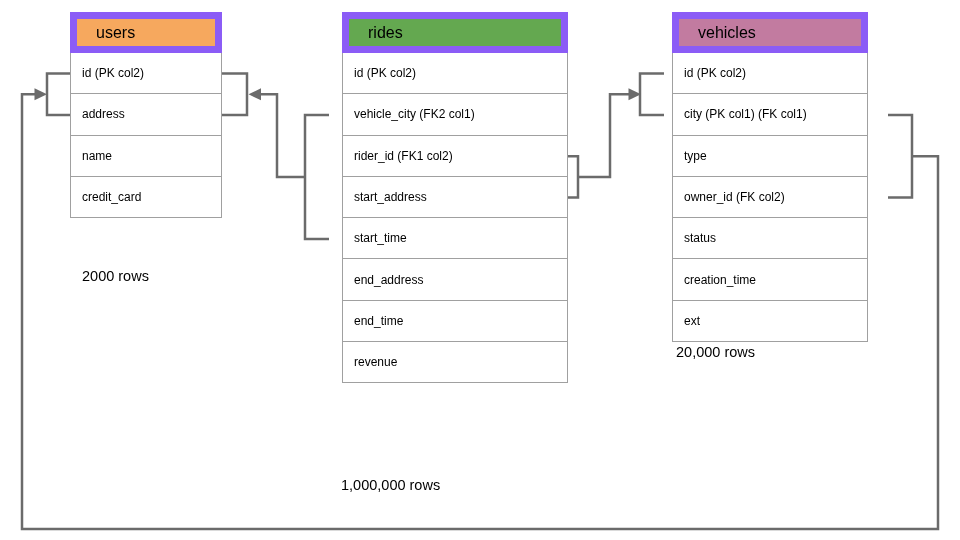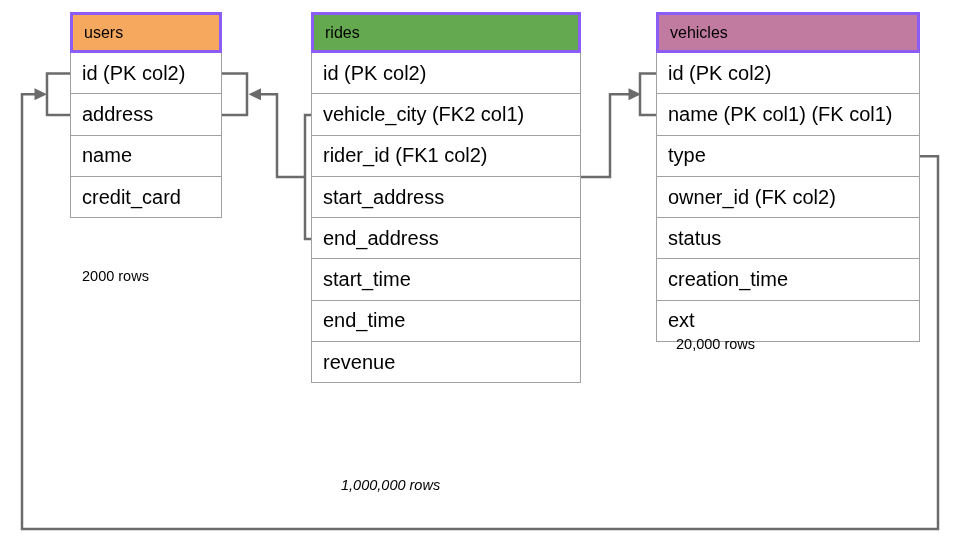--- a/index.html
+++ b/index.html
@@ -22,40 +22,40 @@
     z-index: 1;
   }
   .db-table {
     position: absolute;
     z-index: 2;
     background: #ffffff;
   }
   .hdr {
     box-sizing: border-box;
     height: 41px;
-    border: 3px solid #8b5cf6;
+    border: 7px solid #8b5cf6;
     display: flex;
     align-items: center;
-    padding-left: 11px;
+    padding-left: 19px;
     font-size: 16px;
     color: #000000;
   }
   .hdr-users    { background: #f6a85e; }
   .hdr-rides    { background: #64a850; }
   .hdr-vehicles { background: #c27ba0; }
   .cell {
     box-sizing: border-box;
     height: 41.3px;
     border: 1px solid #a0a0a0;
     border-top: none;
     background: #ffffff;
     display: flex;
     align-items: center;
     padding-left: 11px;
-    font-size: 20px;
+    font-size: 12px;
     color: #000000;
     white-space: nowrap;
   }
   .rowcount {
     position: absolute;
     z-index: 2;
     font-size: 14.5px;
     color: #000000;
     white-space: nowrap;
   }
@@ -87,36 +87,36 @@
 
 <div class="db-table" style="left:70px; top:12px; width:152px;">
   <div class="hdr hdr-users">users</div>
   <div class="cell">id (PK col2)</div>
   <div class="cell">address</div>
   <div class="cell">name</div>
   <div class="cell">credit_card</div>
 </div>
 <div class="rowcount" style="left:82px; top:268px;">2000 rows</div>
 
-<div class="db-table" style="left:311px; top:12px; width:270px;">
+<div class="db-table" style="left:342px; top:12px; width:226px;">
   <div class="hdr hdr-rides">rides</div>
   <div class="cell">id (PK col2)</div>
   <div class="cell">vehicle_city (FK2 col1)</div>
   <div class="cell">rider_id (FK1 col2)</div>
   <div class="cell">start_address</div>
+  <div class="cell">start_time</div>
   <div class="cell">end_address</div>
-  <div class="cell">start_time</div>
   <div class="cell">end_time</div>
   <div class="cell">revenue</div>
 </div>
-<div class="rowcount" style="left:341px; top:477px;font-style:italic;">1,000,000 rows</div>
+<div class="rowcount" style="left:341px; top:477px;">1,000,000 rows</div>
 
-<div class="db-table" style="left:656px; top:12px; width:264px;">
+<div class="db-table" style="left:672px; top:12px; width:196px;">
   <div class="hdr hdr-vehicles">vehicles</div>
   <div class="cell">id (PK col2)</div>
-  <div class="cell">name (PK col1) (FK col1)</div>
+  <div class="cell">city (PK col1) (FK col1)</div>
   <div class="cell">type</div>
   <div class="cell">owner_id (FK col2)</div>
   <div class="cell">status</div>
   <div class="cell">creation_time</div>
   <div class="cell">ext</div>
 </div>
-<div class="rowcount" style="left:676px; top:336px;">20,000 rows</div>
+<div class="rowcount" style="left:676px; top:344px;">20,000 rows</div>
 
 </body></html>

